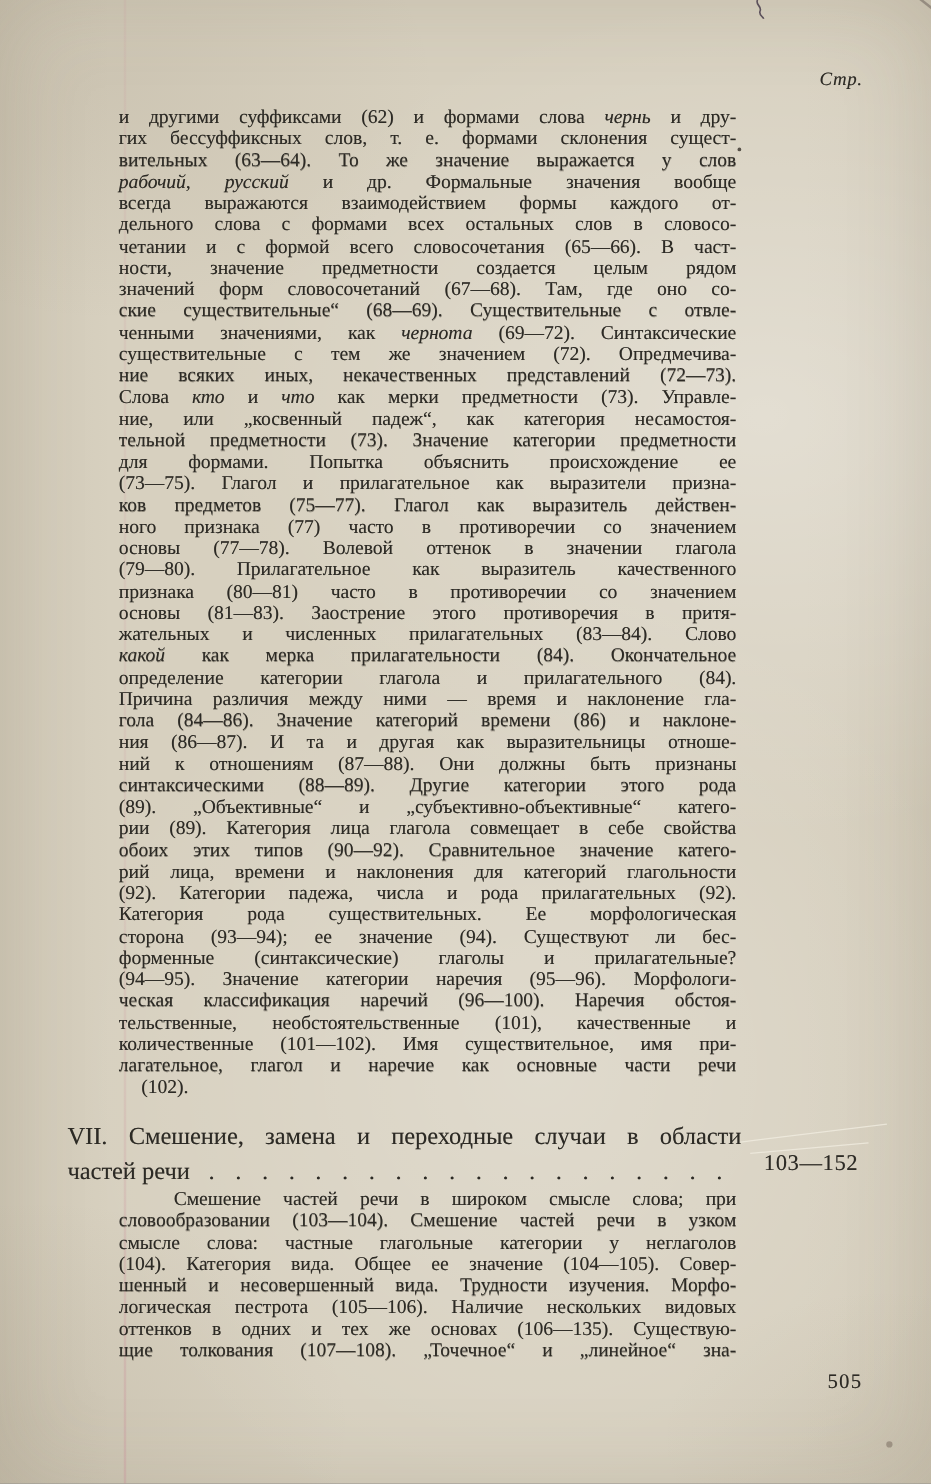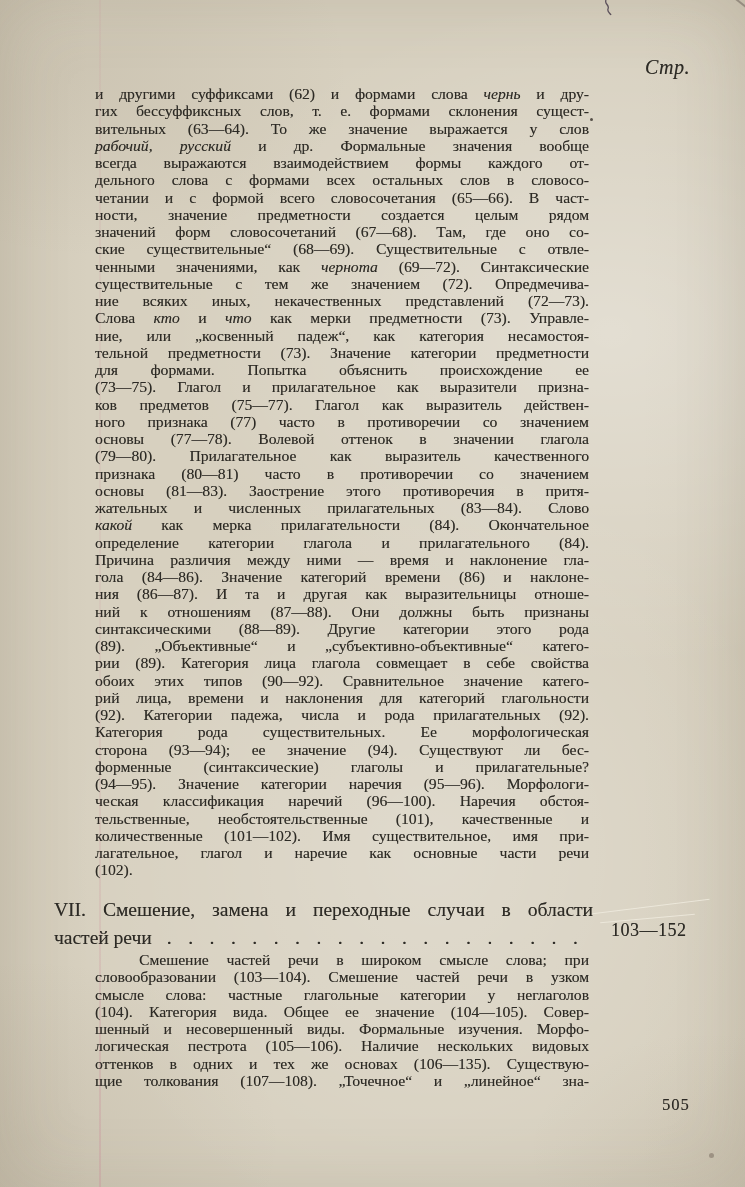--- a/index.html
+++ b/index.html
@@ -11,25 +11,25 @@
     background:
       radial-gradient(ellipse 420px 300px at 12% 6%, rgba(120,105,80,.10), transparent 62%),
       radial-gradient(ellipse 680px 520px at 82% 28%, rgba(255,255,255,.30), transparent 65%),
       radial-gradient(ellipse 600px 640px at 58% 72%, rgba(255,255,255,.22), transparent 62%),
       radial-gradient(ellipse 420px 300px at 4% 96%, rgba(110,95,70,.10), transparent 60%),
       radial-gradient(ellipse 300px 200px at 95% 97%, rgba(120,105,80,.08), transparent 60%),
       linear-gradient(90deg, rgba(120,105,80,.07), rgba(0,0,0,0) 12%, rgba(0,0,0,0) 86%, rgba(140,125,100,.05)),
       #d7d0bf;
     box-shadow:inset 0 0 70px rgba(100,88,65,.17);
   }
-  .running-head{position:absolute;right:55px;top:56px;font-style:italic;font-size:20px;letter-spacing:.5px;}
+  .running-head{position:absolute;right:55px;top:56px;font-style:italic;font-size:15px;letter-spacing:.5px;}
   .body-text{position:absolute;left:95px;width:494px;font-size:15.6px;line-height:17.25px;}
   .line{text-align:justify;text-align-last:justify;}
   #par1{top:85px;}
-  #par1 .line:last-child{text-align-last:left;}
+  #par1 .line:last-child{text-align-last:left;margin-left:18px;}
   #par2{top:951px;}
   #par2 .line:first-child{text-indent:44px;}
   .heading{position:absolute;left:54px;width:539px;top:896px;font-size:19.5px;line-height:27.5px;}
   .h-line1{text-align:justify;text-align-last:justify;}
   .h-line2{display:flex;align-items:flex-start;}
   .h-dots{flex:1;overflow:hidden;white-space:nowrap;letter-spacing:16.5px;margin-left:15px;}
   .pages{position:absolute;left:611px;top:920px;font-size:18px;letter-spacing:.5px;}
   .folio{position:absolute;left:662px;top:1095px;font-size:16.5px;letter-spacing:1px;}
   
   .fold-line{position:absolute;left:99px;top:0;width:2px;height:1187px;
@@ -118,21 +118,21 @@
       <span class="h-dots">....................</span>
     </div>
   </div>
   <div class="pages">103—152</div>
 
   <div id="par2" class="body-text">
       <div class="line">Смешение частей речи в широком смысле слова; при</div>
       <div class="line">словообразовании (103—104). Смешение частей речи в узком</div>
       <div class="line">смысле слова: частные глагольные категории у неглаголов</div>
       <div class="line">(104). Категория вида. Общее ее значение (104—105). Совер-</div>
-      <div class="line">шенный и несовершенный виды. Формальные изучения. Морфо-</div>
+      <div class="line">шенный и несовершенный вида. Трудности изучения. Морфо-</div>
       <div class="line">логическая пестрота (105—106). Наличие нескольких видовых</div>
       <div class="line">оттенков в одних и тех же основах (106—135). Существую-</div>
       <div class="line">щие толкования (107—108). „Точечное“ и „линейное“ зна-</div>
     </div>
 
   <div class="folio">505</div>
 
 </div>
 
 </body></html>

